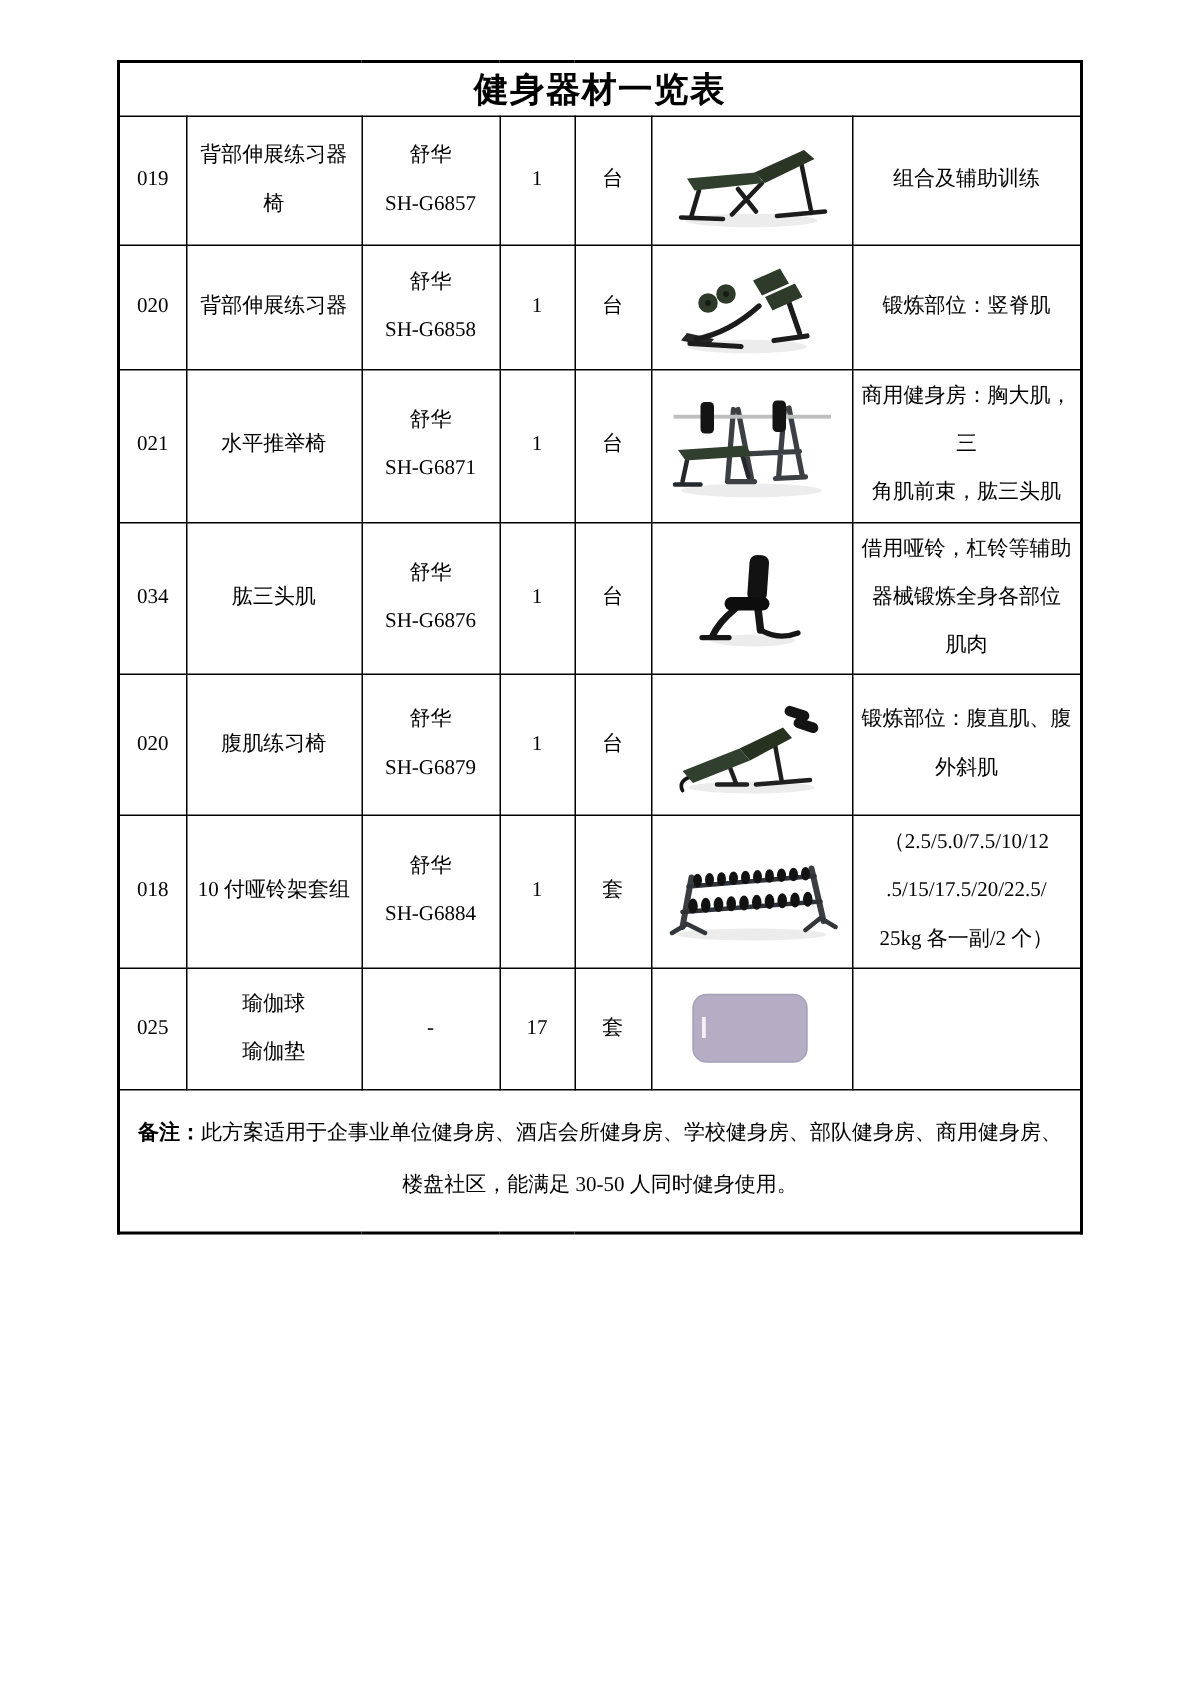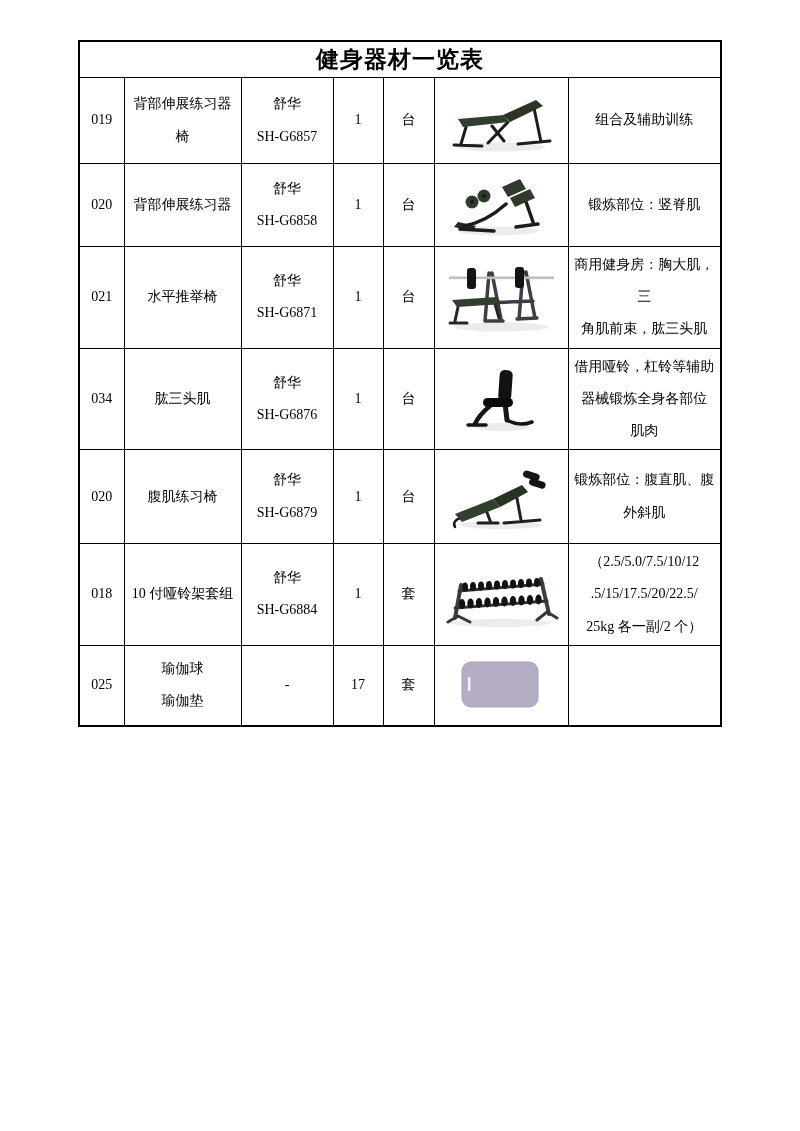--- a/index.html
+++ b/index.html
@@ -207,16 +207,20 @@
     <td class="img-cell">
       <svg width="110" height="62" viewBox="0 0 110 62">
         <rect x="16" y="8" width="76" height="45" rx="9" fill="#b5adc4"></rect>
         <rect x="16" y="8" width="76" height="45" rx="9" fill="none" stroke="#a79fb8" stroke-width="1"></rect>
         <rect x="22" y="23" width="2.5" height="14" fill="#f4f2f7"></rect>
       </svg>
     </td>
     <td></td>
   </tr>
 
+  <tr class="footer-row">
+    <td colspan="7"><span class="bold">备注：</span><span>此方案适用于企事业单位健身房、酒店会所健身房、学校健身房、部队健身房、商用健身房、
+楼盘社区，能满足 30-50 人同时健身使用。</span></td>
+  </tr>
 
 </tbody>
     </table>
 </div>
 
 </body></html>

